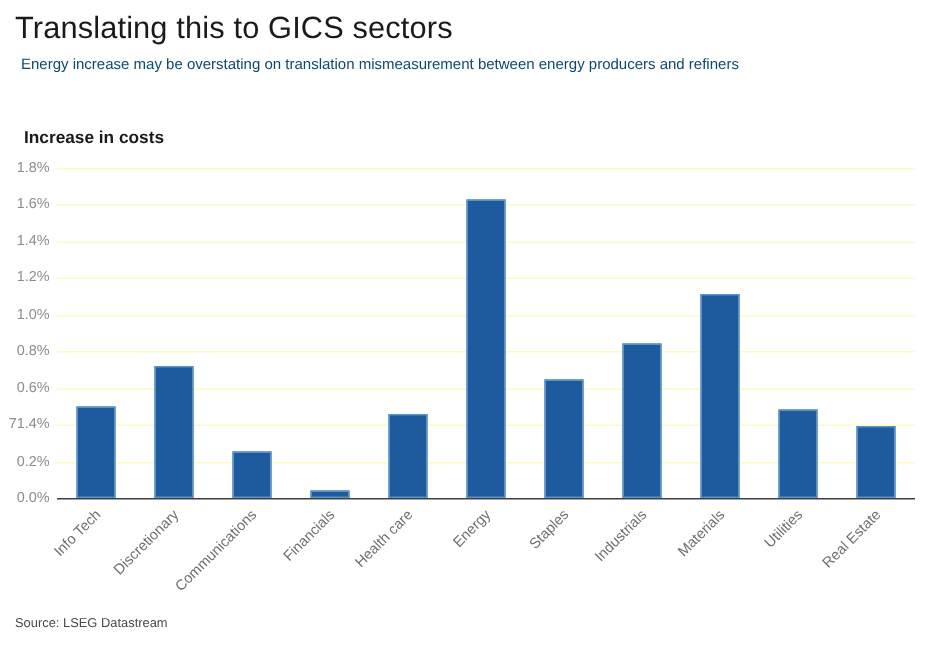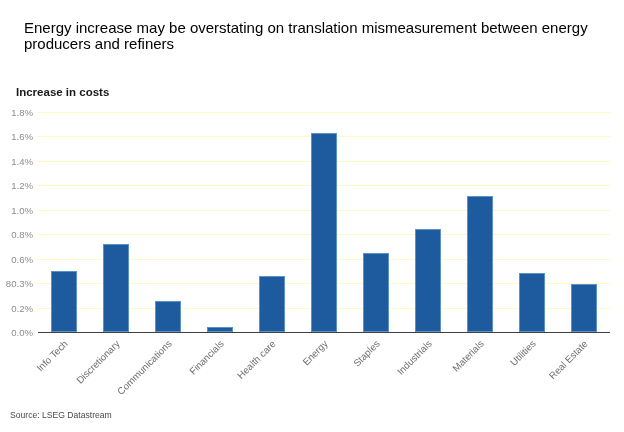--- a/index.html
+++ b/index.html
@@ -29,25 +29,25 @@
   }
   .title {
     font-size: 20.5px;
     color: #1a1a1a;
     font-weight: 400;
     letter-spacing: 0.1px;
     line-height: 26px;
     margin: 0 0 4px 0;
   }
   .subtitle {
-    font-size: 15px;
-    color: #000000;
+    font-size: 10px;
+    color: #0c4a6e;
     font-weight: 400;
     line-height: 15.5px;
-    margin: 14px;
+    margin: 4px;
     max-width: 610px;
   }
 
   
   .chart-wrap {
     position: absolute;
     left: 0;
     top: 86px;
     width: 624px;
     height: 320px;
@@ -154,20 +154,21 @@
     font-size: 8.6px;
     color: #4a4a4a;
   }
 </style>
 </head>
 <body>
 
 <div class="page">
 
   <div class="header">
+    <h1 class="title">Translating this to GICS sectors</h1>
     <p class="subtitle">Energy increase may be overstating on translation mismeasurement between energy producers and refiners</p>
   </div>
 
   <div class="chart-wrap">
 
     <div class="chart-title">Increase in costs</div>
 
     <div class="plot" id="plot">
       <div id="gridlines">
           <div class="gridline" style="top: 0px;">
@@ -185,21 +186,21 @@
           <div class="gridline" style="top: 97.7778px;">
             <div class="ytick">1.0%</div>
           </div>
           <div class="gridline" style="top: 122.222px;">
             <div class="ytick">0.8%</div>
           </div>
           <div class="gridline" style="top: 146.667px; text-decoration: underline;">
             <div class="ytick">0.6%</div>
           </div>
           <div class="gridline" style="top: 171.111px;">
-            <div class="ytick">80.3%</div>
+            <div class="ytick">71.4%</div>
           </div>
           <div class="gridline" style="top: 195.556px;">
             <div class="ytick">0.2%</div>
           </div>
           <div class="gridline axis" style="top: 220px;">
             <div class="ytick">0.0%</div>
           </div>
         </div>
       <div class="bars" id="bars">
           <div class="bar-slot">

